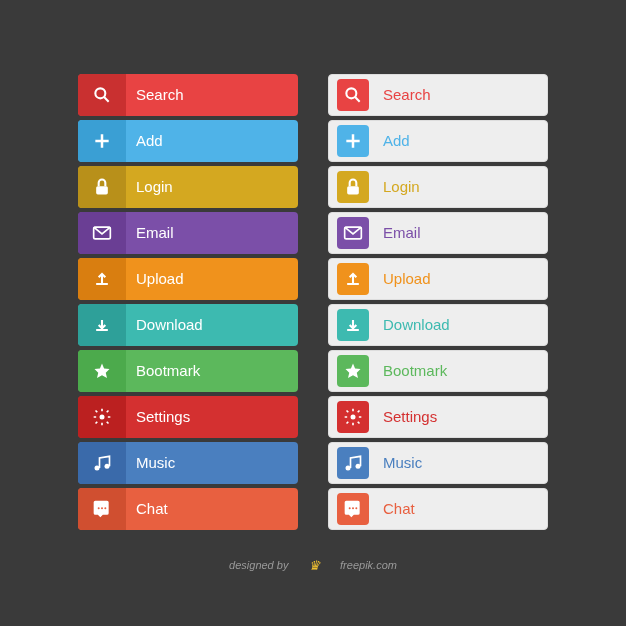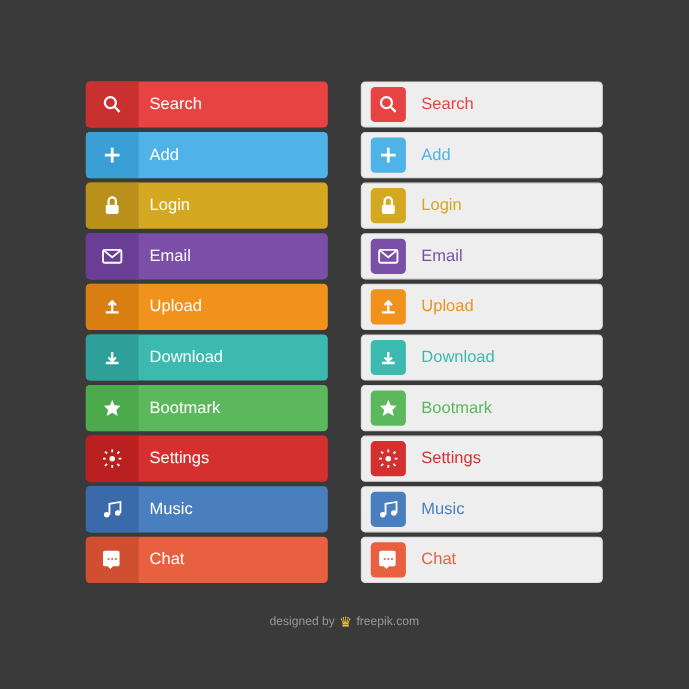--- a/index.html
+++ b/index.html
@@ -154,21 +154,22 @@
       height: 20px;
       fill: white;
     }
 
     .footer {
       color: #999;
       font-size: 11px;
       margin-top: 8px;
       display: flex;
       align-items: center;
-      gap: 4px;
+      gap: 20px;
+      font-style: italic;
     }
 
     .footer .crown {
       color: #f0c030;
       font-size: 13px;
     }
   </style>
 </head>
 <body>
 

